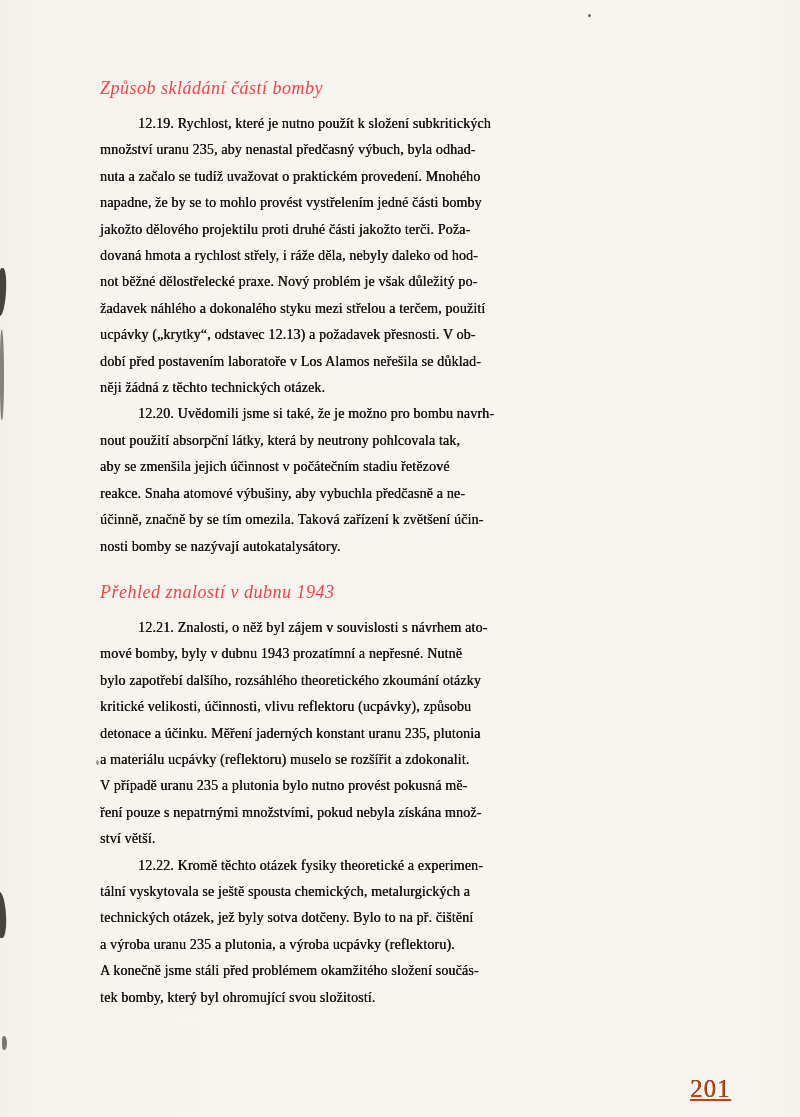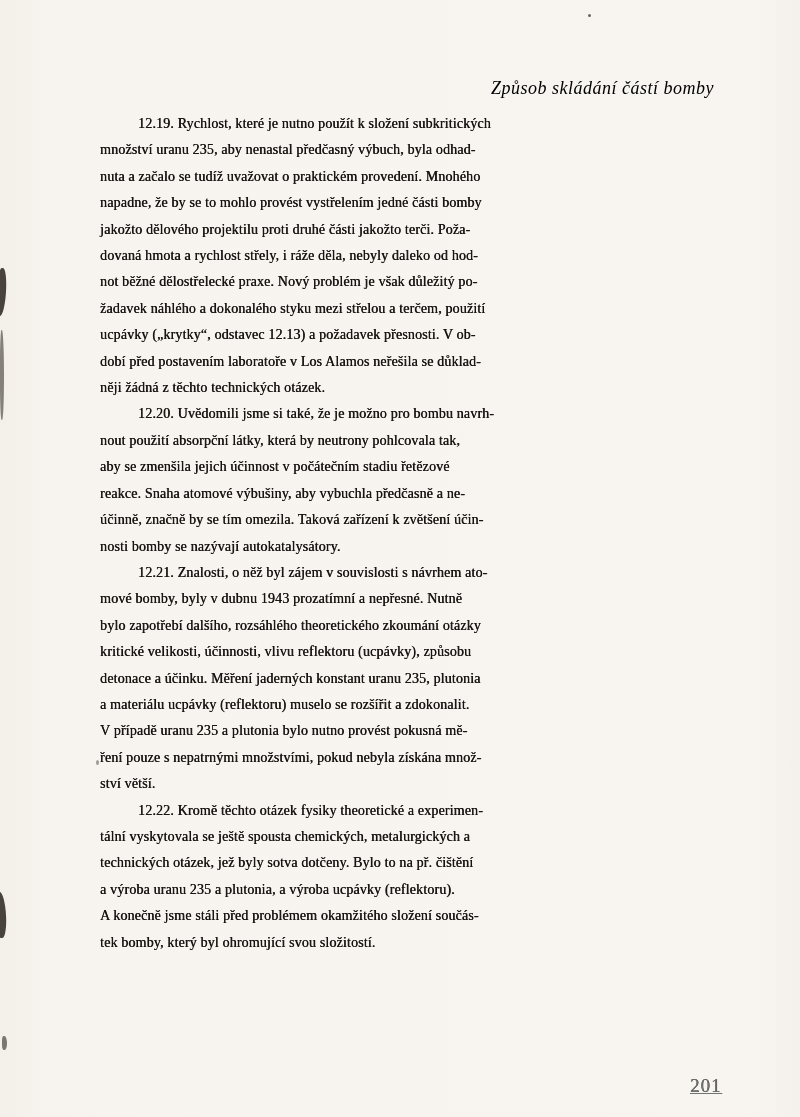--- a/index.html
+++ b/index.html
@@ -23,46 +23,46 @@
   .text-block {
     position: absolute;
     left: 100px;
     top: 78px;
     width: 614px;
   }
   .heading {
     font-style: italic;
     font-weight: normal;
     font-size: 18px;
-    text-align: right;
+    text-align: left;
     margin: 0;
     padding: 0;
     letter-spacing: 0.5px;
-    color: #000000;
+    color: #ef4444;
   }
   section[data-name="section"] { display: block; }
   section + section .heading { margin-top: 22px; }
   .heading { margin-bottom: 12px; }
   .para {
     margin: 0;
     font-size: 14px;
     line-height: 26.4px;
     white-space: pre-line;
     text-indent: 38px;
     text-shadow: 0.35px 0 0 #181512;
     letter-spacing: 0.15px;
     color: #181512;
   }
   .page-number {
     position: absolute;
     left: 690px;
     top: 1075px;
-    font-size: 19px;
+    font-size: 25px;
     letter-spacing: 1px;
-    color: #737373;
+    color: #c2410c;
     text-shadow: 0.3px 0 0 #1c1914;
     text-decoration: underline;
   }
   
   .artifact {
     position: absolute;
     background: #2a2520;
     border-radius: 40% 60% 55% 45%;
     opacity: 0.85;
   }
@@ -101,20 +101,21 @@
 dobí před postavením laboratoře v Los Alamos neřešila se důklad-
 něji žádná z těchto technických otázek.</p>
         <p class="para" data-name="paragraph">12.20. Uvědomili jsme si také, že je možno pro bombu navrh-
 nout použití absorpční látky, která by neutrony pohlcovala tak,
 aby se zmenšila jejich účinnost v počátečním stadiu řetězové
 reakce. Snaha atomové výbušiny, aby vybuchla předčasně a ne-
 účinně, značně by se tím omezila. Taková zařízení k zvětšení účin-
 nosti bomby se nazývají autokatalysátory.</p>
       </section>
       <section data-name="section">
+        <h2 class="heading" data-name="section-heading">Přehled znalostí v dubnu 1943</h2>
         <p class="para" data-name="paragraph">12.21. Znalosti, o něž byl zájem v souvislosti s návrhem ato-
 mové bomby, byly v dubnu 1943 prozatímní a nepřesné. Nutně
 bylo zapotřebí dalšího, rozsáhlého theoretického zkoumání otázky
 kritické velikosti, účinnosti, vlivu reflektoru (ucpávky), způsobu
 detonace a účinku. Měření jaderných konstant uranu 235, plutonia
 a materiálu ucpávky (reflektoru) muselo se rozšířit a zdokonalit.
 V případě uranu 235 a plutonia bylo nutno provést pokusná mě-
 ření pouze s nepatrnými množstvími, pokud nebyla získána množ-
 ství větší.</p>
         <p class="para" data-name="paragraph">12.22. Kromě těchto otázek fysiky theoretické a experimen-

